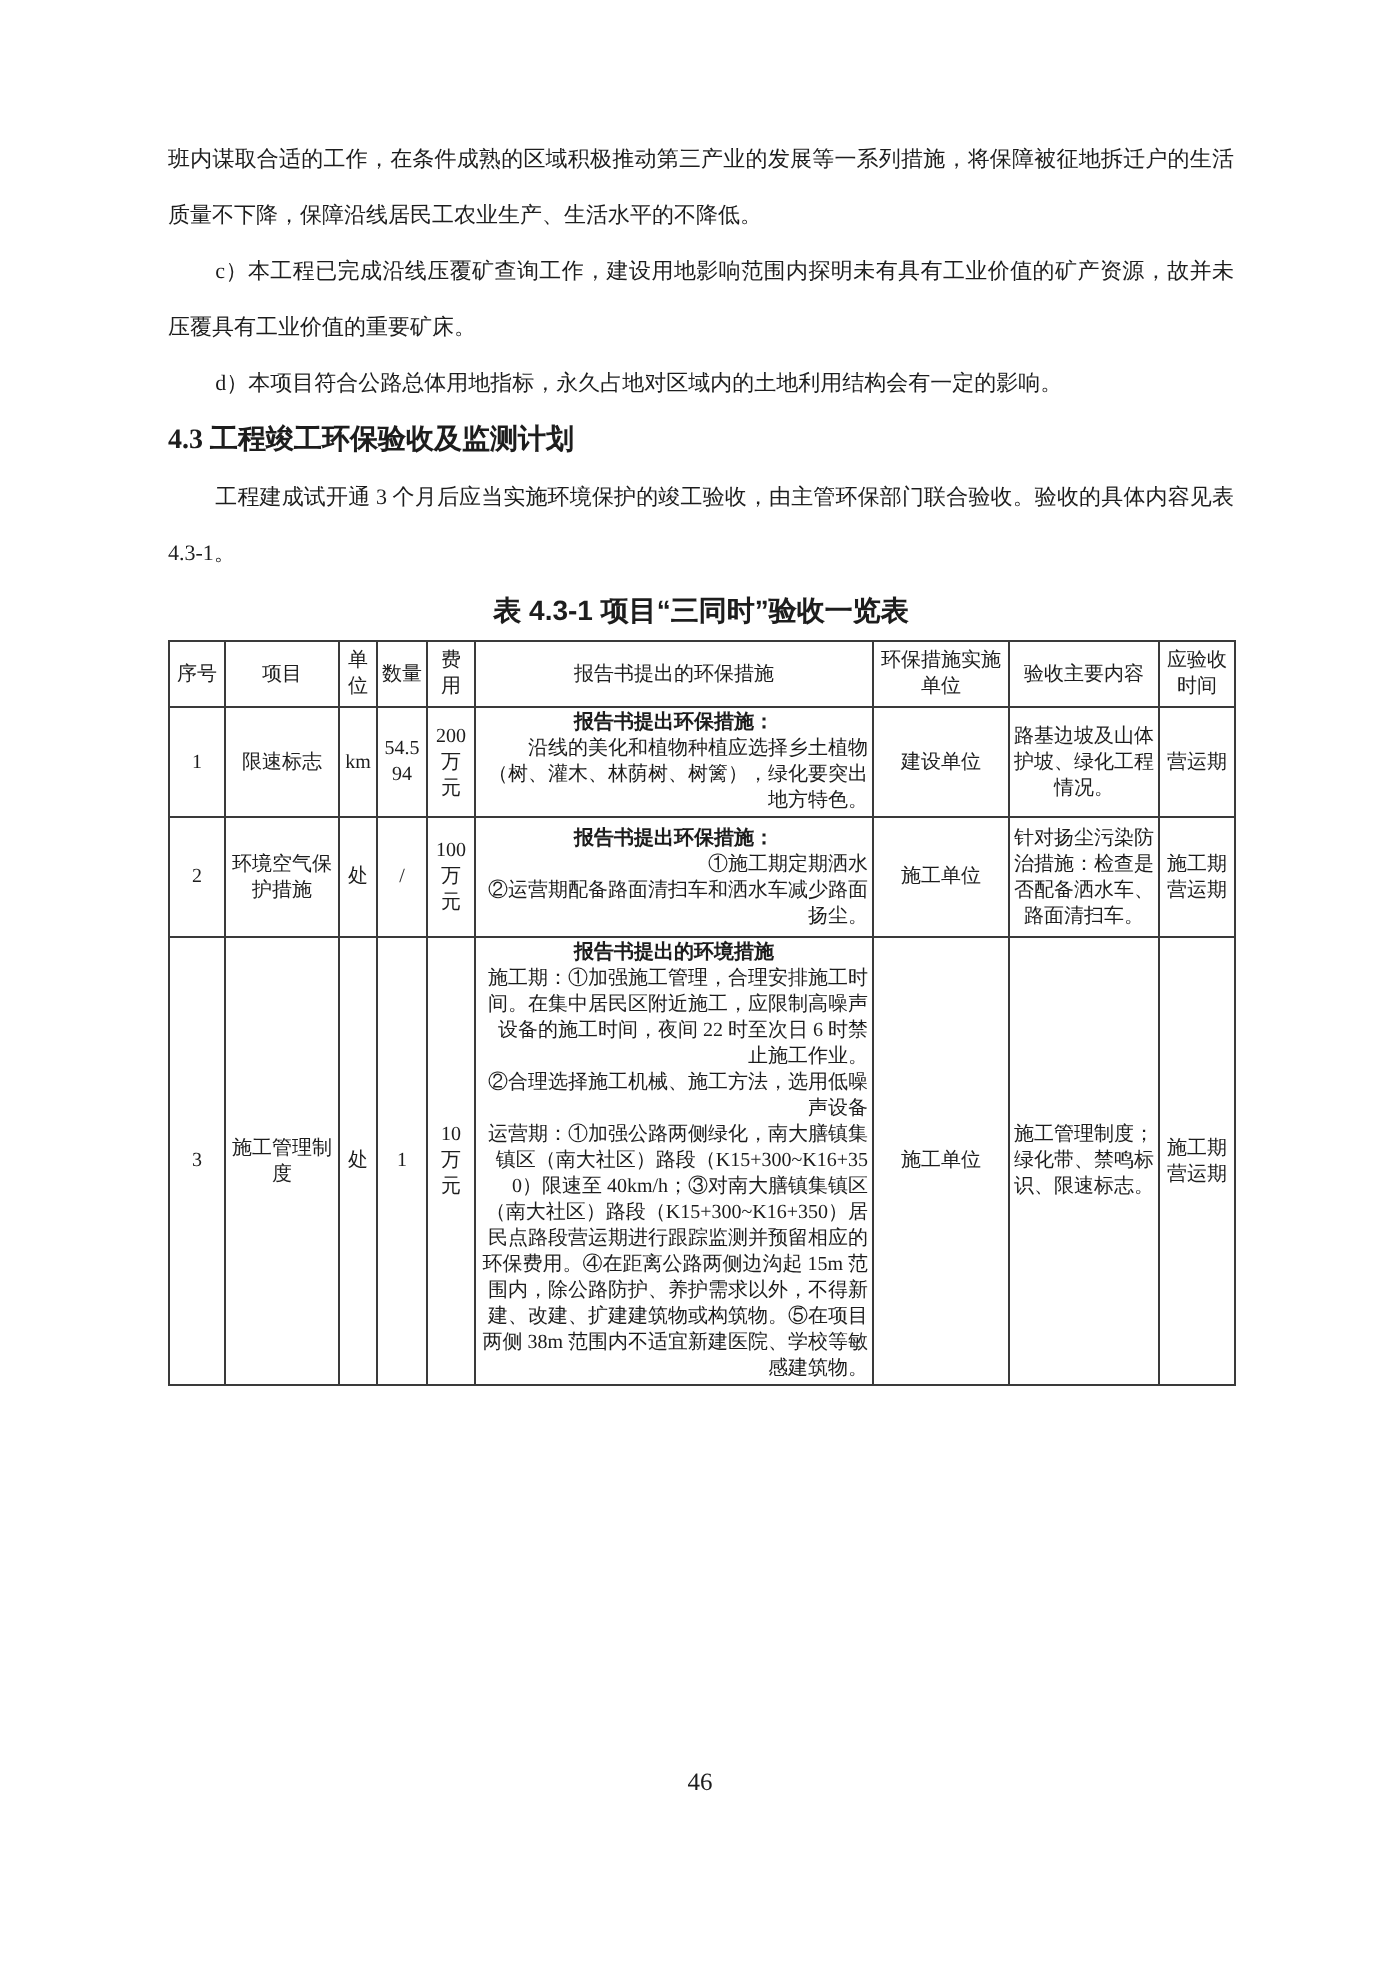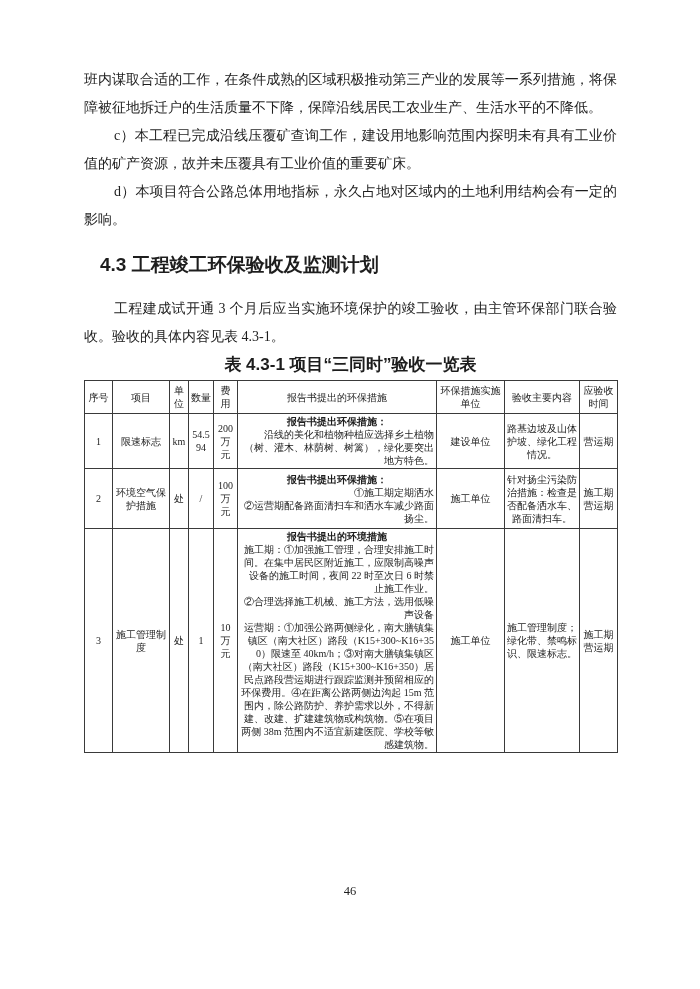--- a/index.html
+++ b/index.html
@@ -11,44 +11,44 @@
     color:#1d1d1d;
     overflow:hidden;
   }
   .content {
     position:absolute;
     left:84px; top:66px;
     width:533px;
   }
   p.body {
     margin:0;
-    font-size:14px;
+    font-size:11px;
     line-height:28px;
     text-align:justify;
   }
   p.indent { text-indent:2.15em; }
   .h43 {
-    margin:16px;
-    font-family:Liberation Sans, sans-serif;
+    margin:0;
+    font-family:Liberation Serif, serif;
     font-weight:bold;
-    font-size:19px;
+    font-size:14px;
     line-height:29px;
   }
   .h431 {
     margin:0;
     font-size:14.5px;
     line-height:29px;
     font-weight:normal;
   }
   .table-title {
     margin:3px 0 4px 0;
     text-align:center;
     font-family:"Liberation Sans","DejaVu Sans",sans-serif;
     font-weight:bold;
-    font-size:17px;
+    font-size:14px;
     line-height:22px;
   }
   table.accept {
     border-collapse:collapse;
     table-layout:fixed;
     width:533px;
     padding-left:48px;
   }
   table.accept th, table.accept td {
     border:1px solid #3a3a3a;

